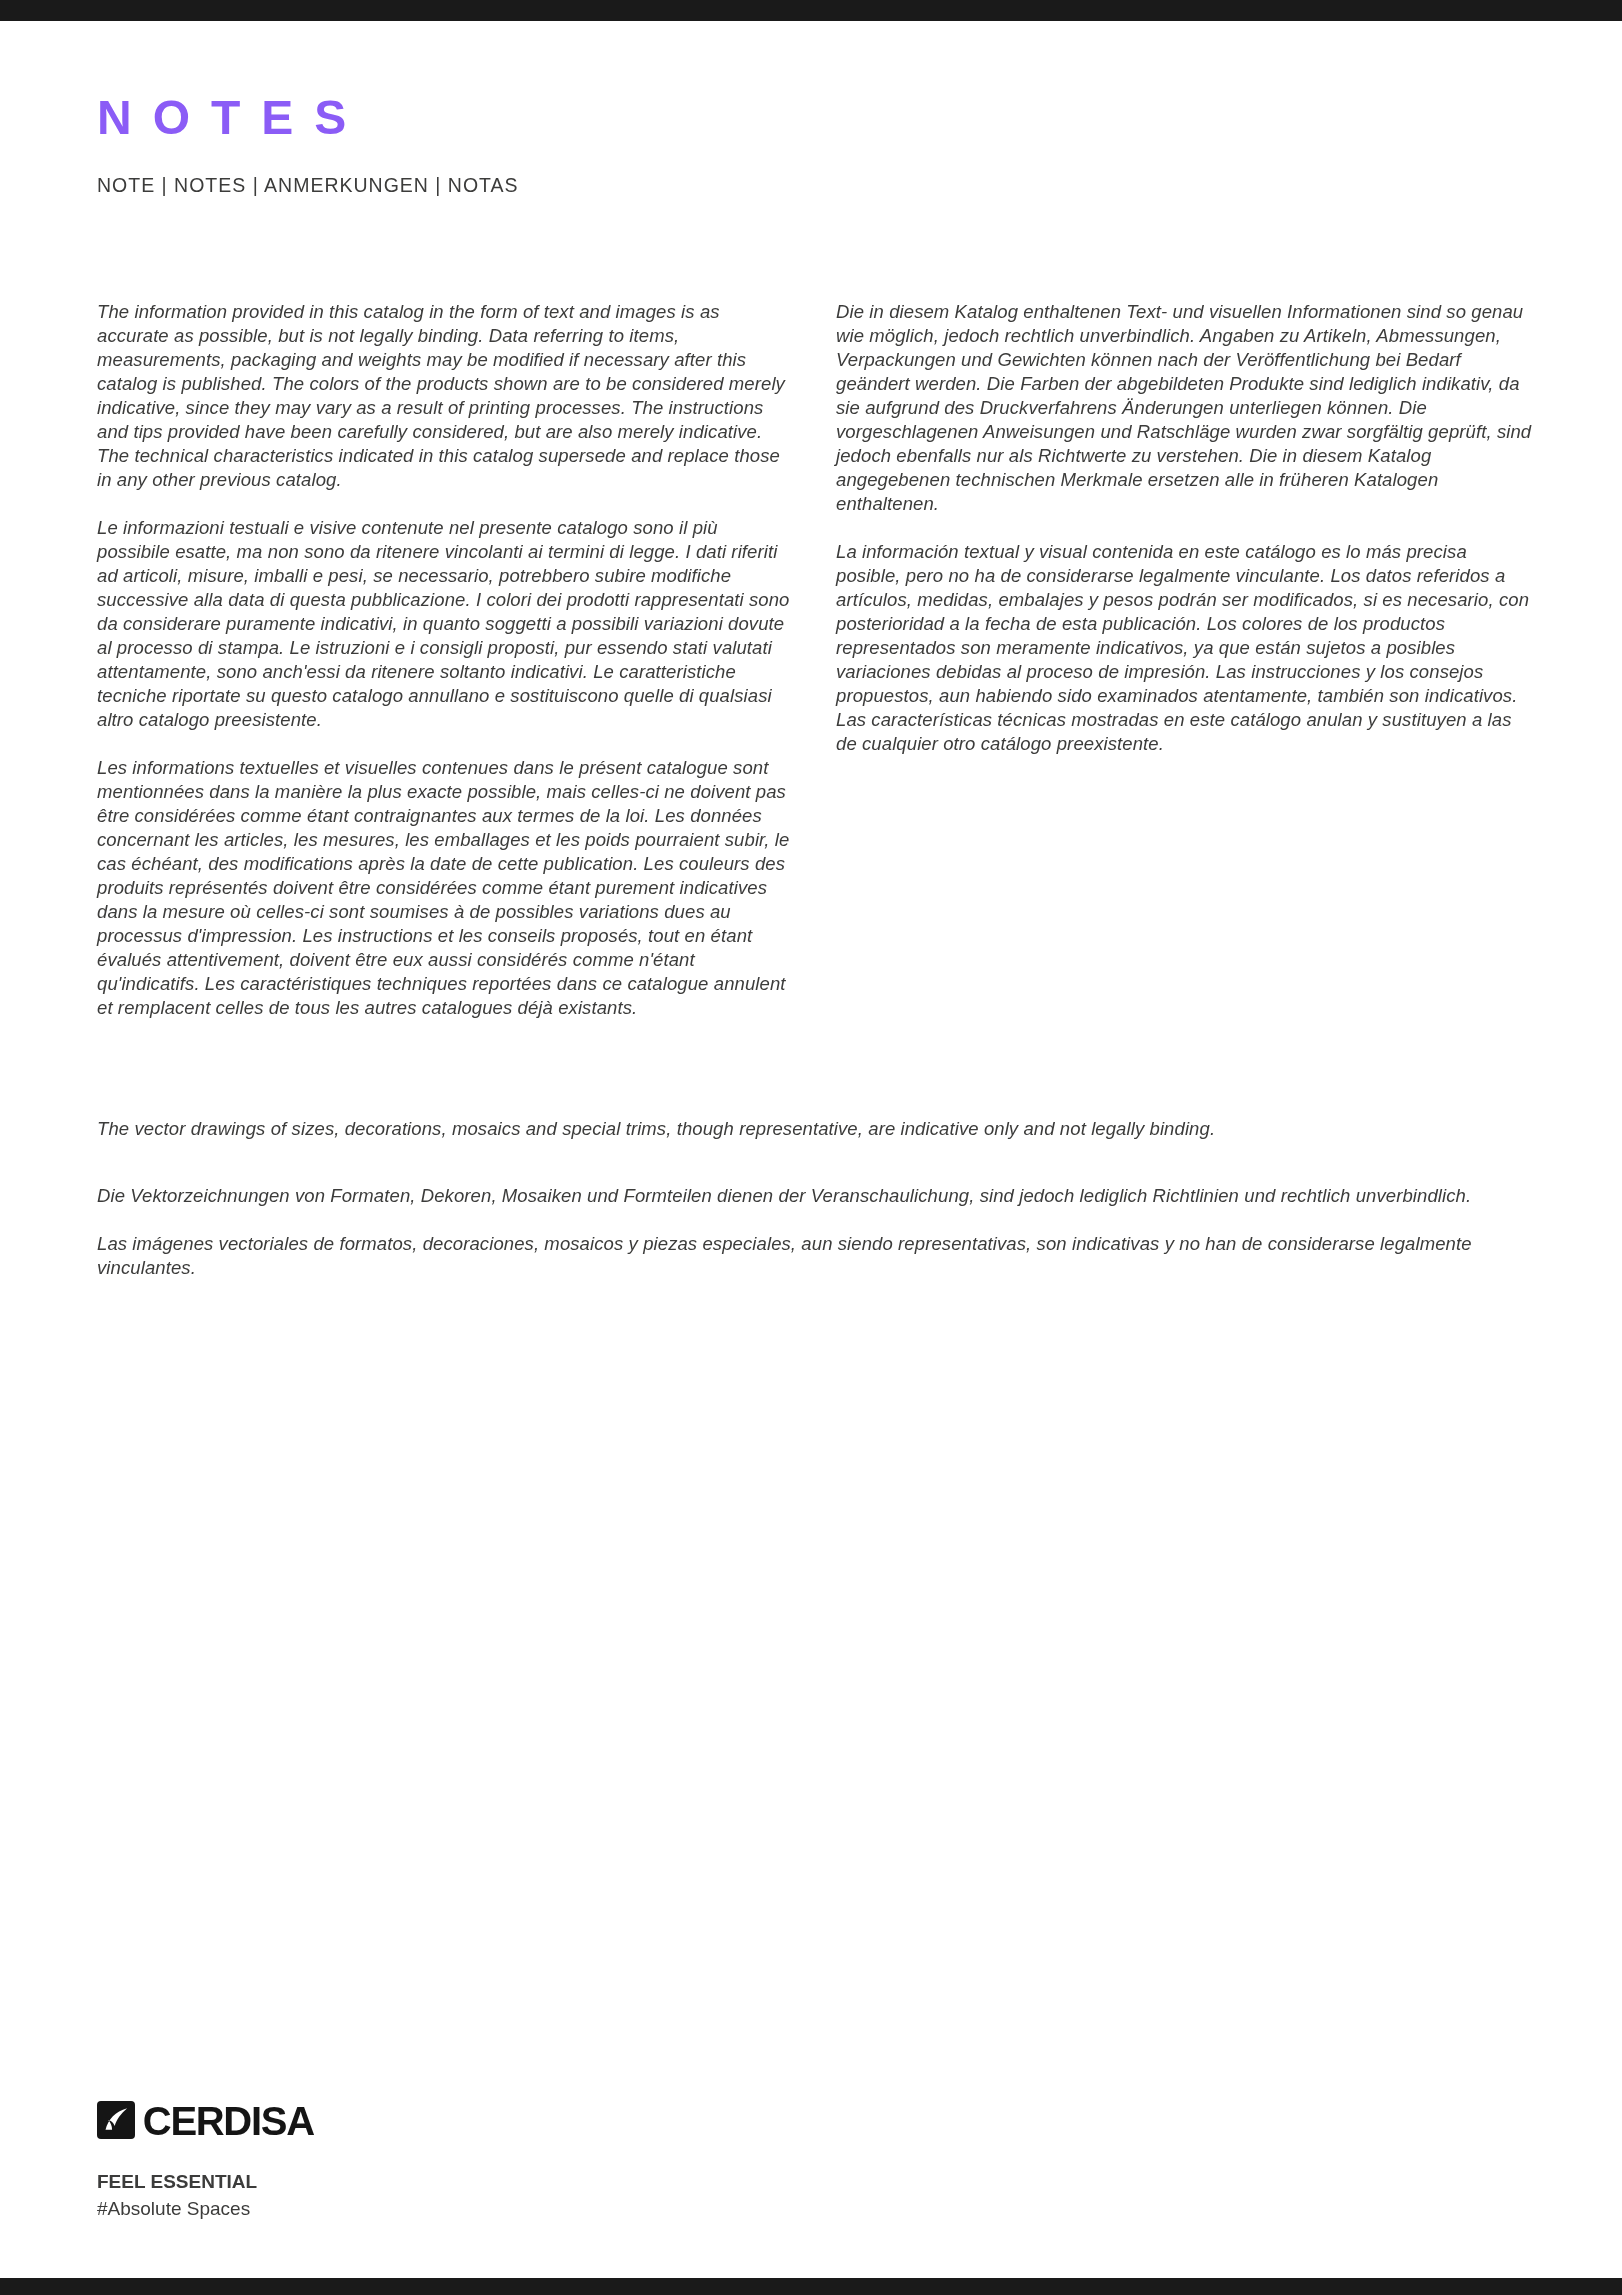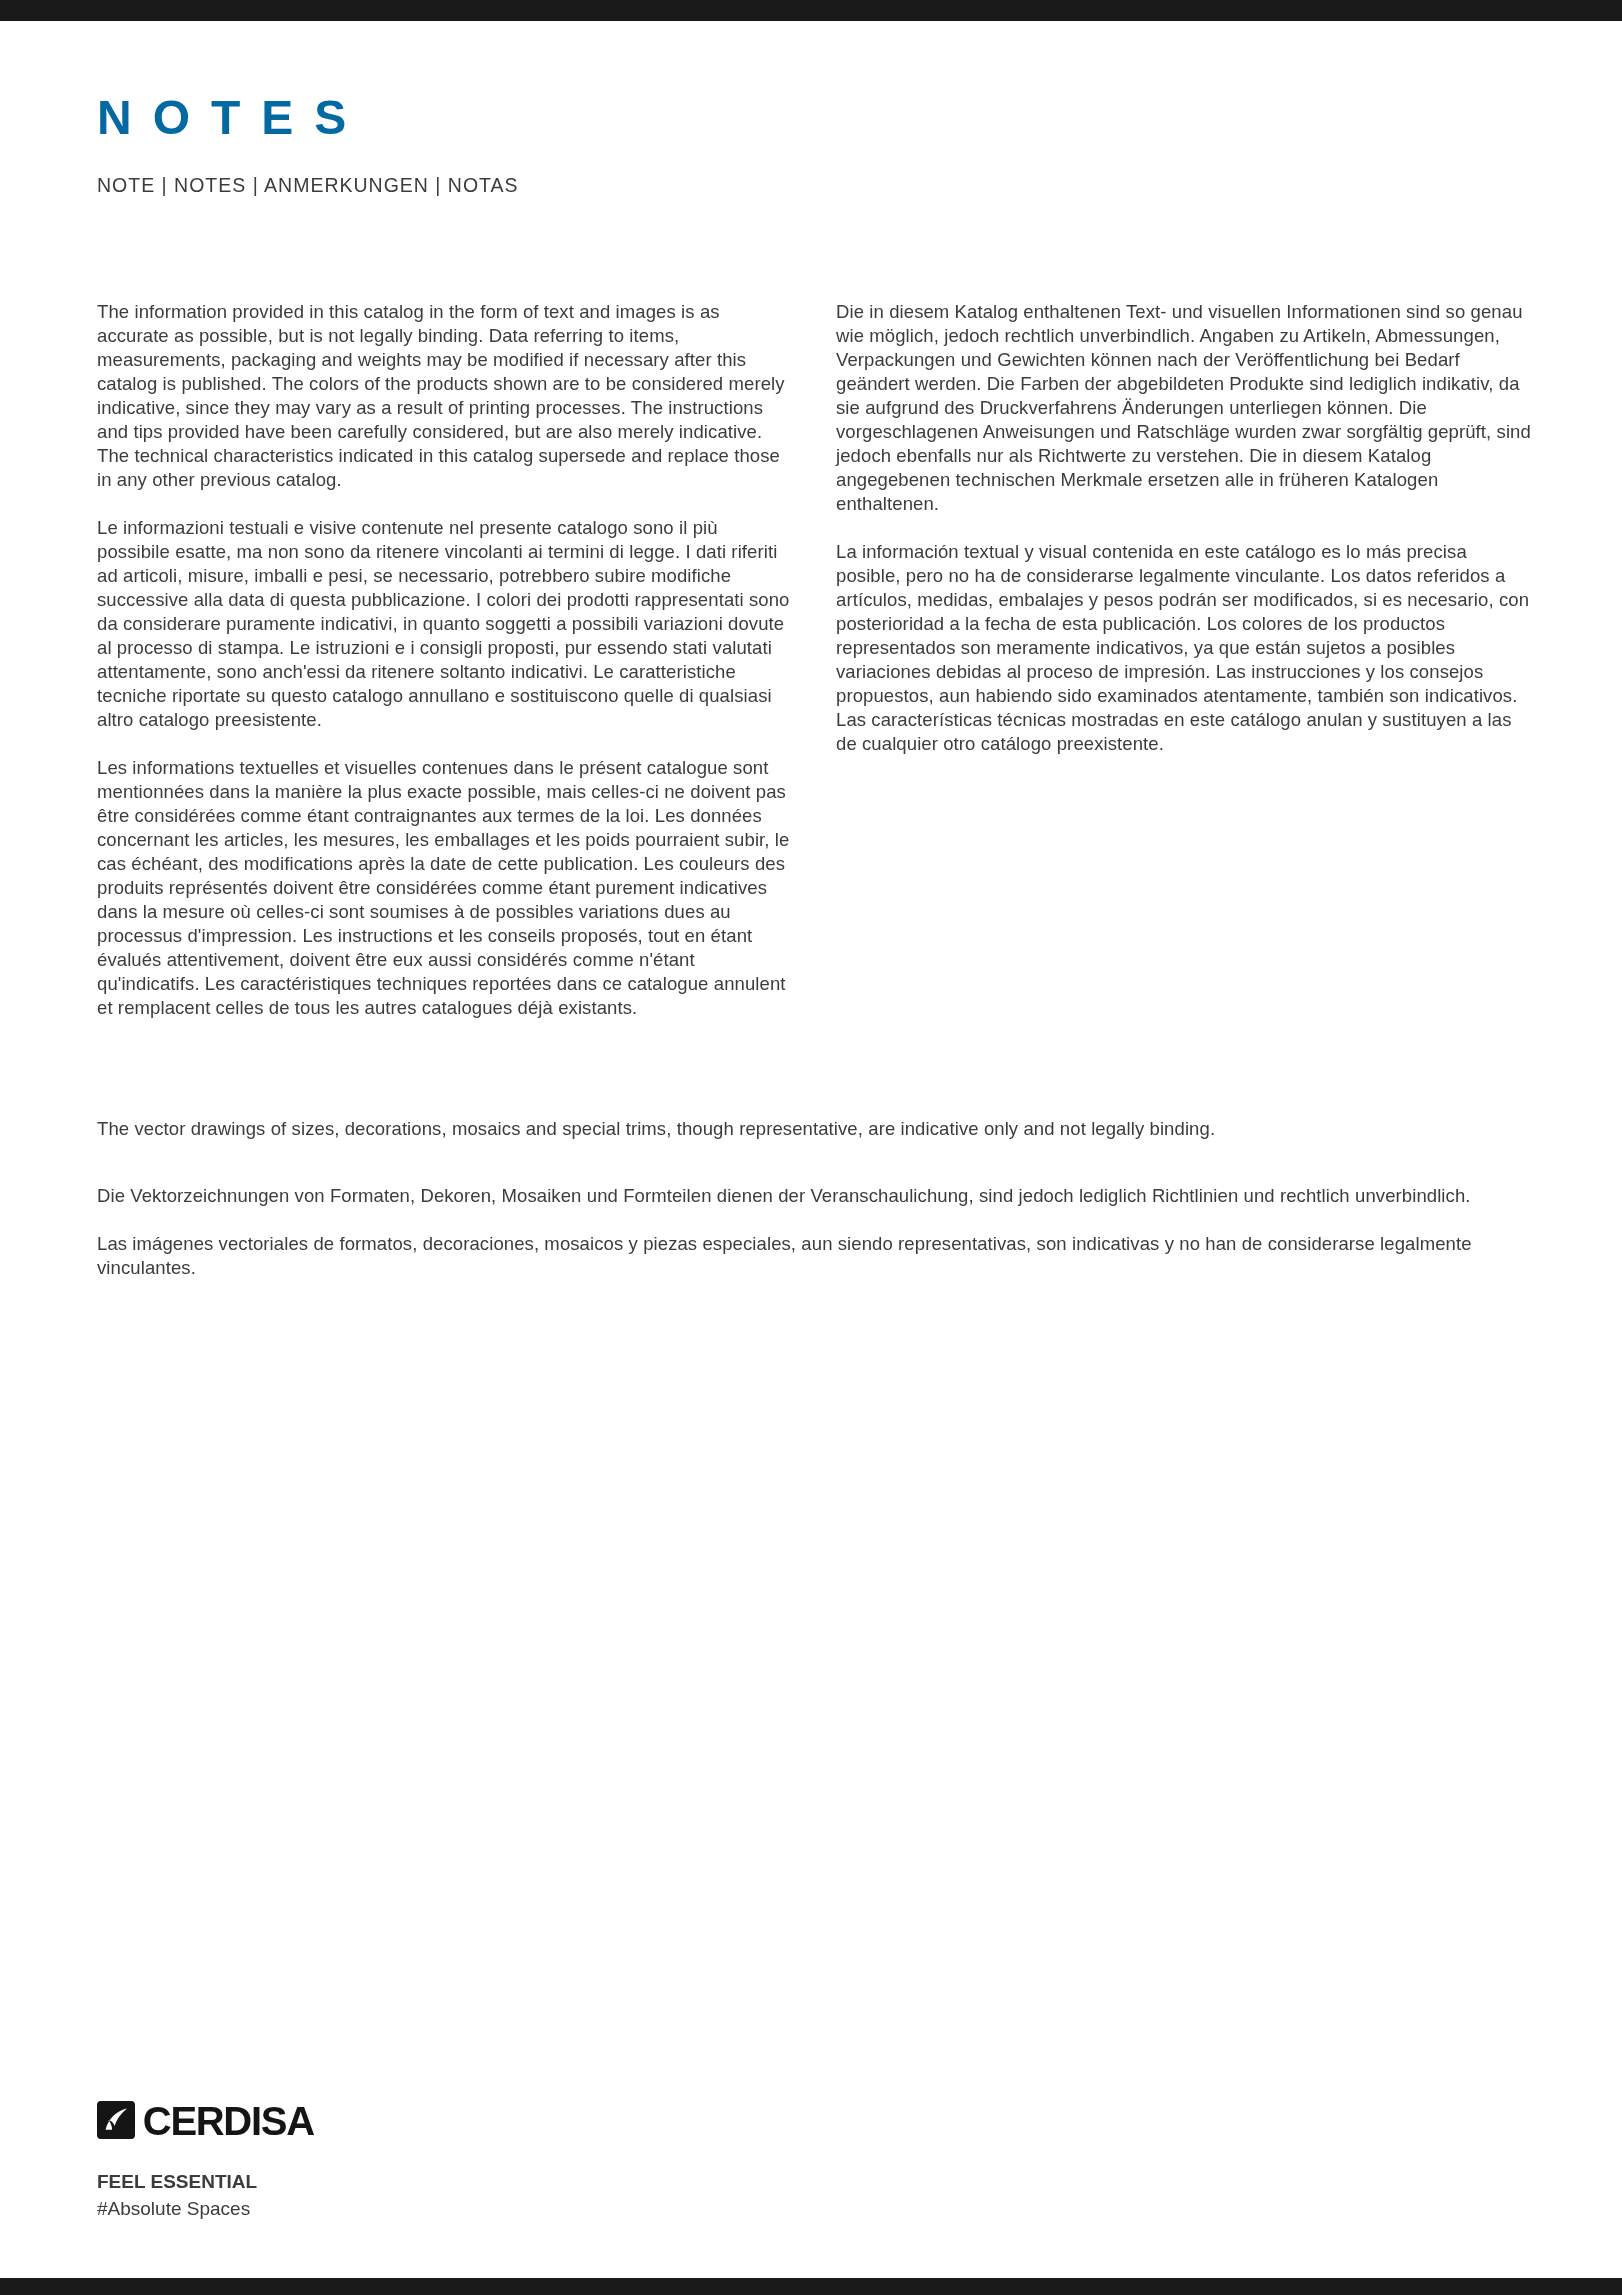--- a/index.html
+++ b/index.html
@@ -31,34 +31,34 @@
     top: 21px;
     left: 97px;
     right: 91px;
   }
 
   h1.page-title {
     margin-top: 69px;
     font-size: 48px;
     font-weight: 700;
     letter-spacing: 21px;
-    color: #0369a1;
+    color: #8b5cf6;
   }
   .page-subtitle {
     margin-top: 29px;
     font-size: 19.5px;
     letter-spacing: 1px;
     color: #3c3c3b;
   }
 
   .cols {
     display: flex;
     gap: 43px;
   }
-  .col { flex: 1 1 0; min-width: 0; }
+  .col { flex: 1 1 0; min-width: 0; font-style: italic; }
 
   .section-legal { margin-top: 103px; }
   .section-vector { margin-top: 97px; flex-direction: column; }
 
   p.para {
     font-size: 18.5px;
     line-height: 24px;
     letter-spacing: 0.1px;
     margin: 0 0 24px 0;
     color: #3c3c3b;

